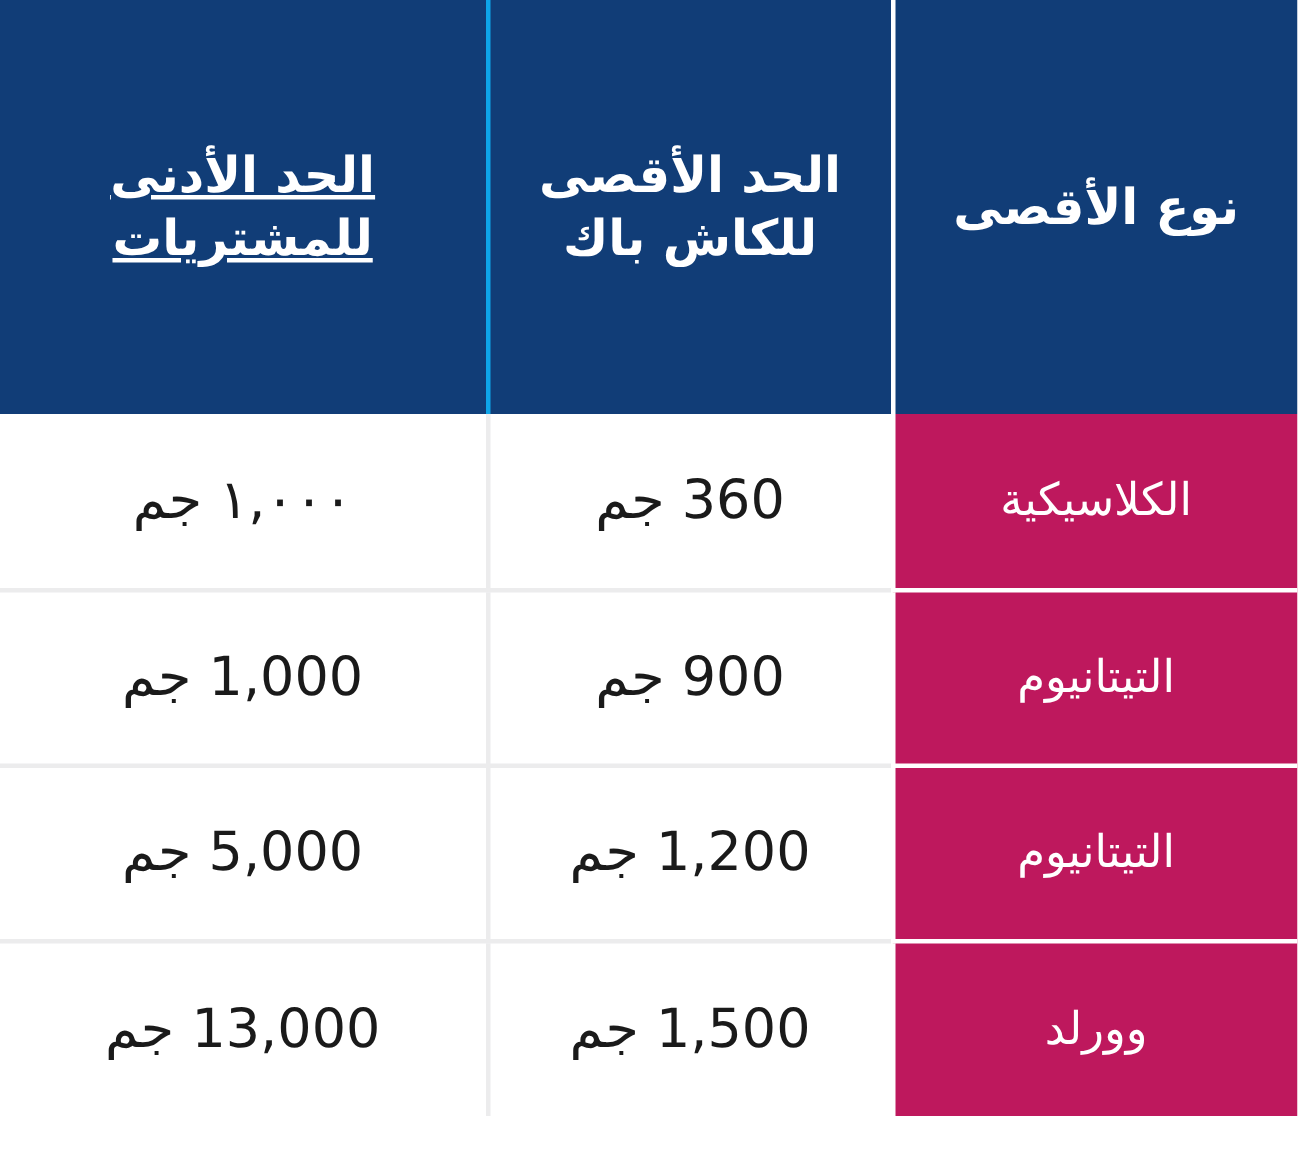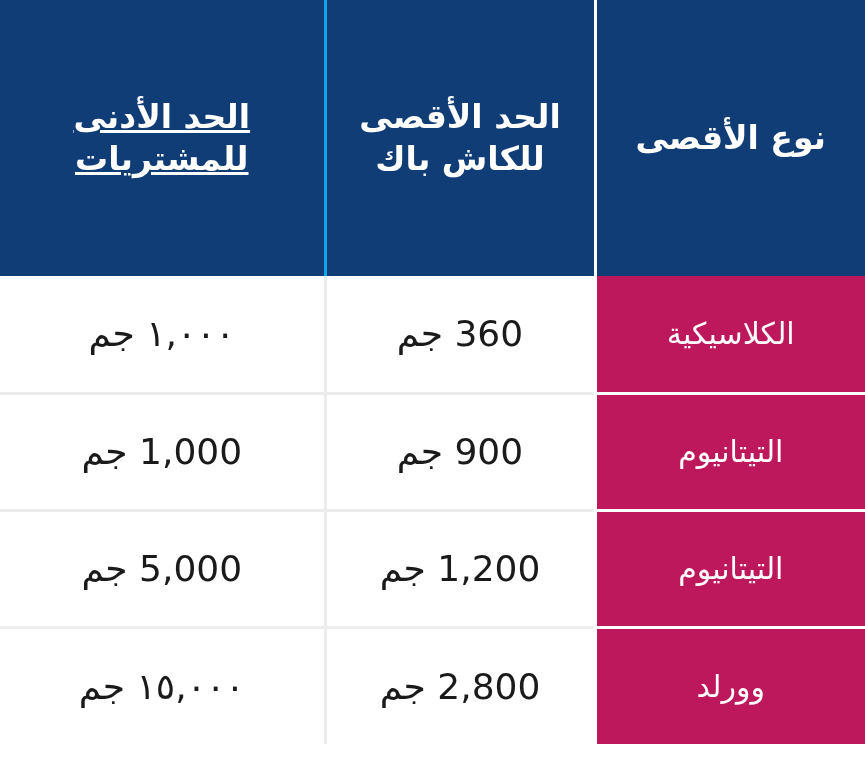--- a/index.html
+++ b/index.html
@@ -108,18 +108,18 @@
         <td class="cell-cashmax">900 جم</td>
         <td class="cell-minbuy">1,000 جم</td>
       </tr>
       <tr>
         <td class="cell-type">التيتانيوم</td>
         <td class="cell-cashmax">1,200 جم</td>
         <td class="cell-minbuy">5,000 جم</td>
       </tr>
       <tr>
         <td class="cell-type">وورلد</td>
-        <td class="cell-cashmax">2,800 جم</td>
-        <td class="cell-minbuy">١٥,٠٠٠ جم</td>
+        <td class="cell-cashmax">1,500 جم</td>
+        <td class="cell-minbuy">13,000 جم</td>
       </tr>
     </tbody>
   </table>
 </div>
 
 </body></html>

